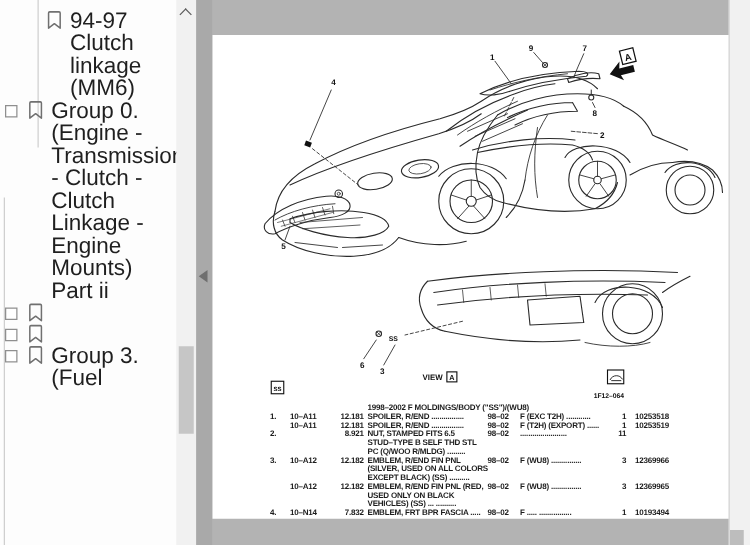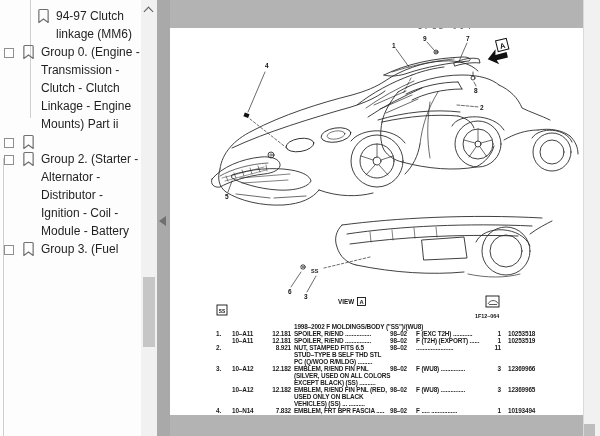--- a/index.html
+++ b/index.html
@@ -9,21 +9,21 @@
   
   .sidebar{position:absolute;left:0;top:0;width:157px;height:436px;background:#fdfdfd;overflow:hidden;}
   .bm-list{position:absolute;left:0;top:0;width:141px;padding-top:7px;box-sizing:border-box;}
   .tree-line-root{position:absolute;left:3px;top:158px;bottom:0;width:1px;background:#cfcfcf;}
   .tree-line-child{position:absolute;left:30px;top:0;height:118px;width:1px;background:#cfcfcf;}
   .bm-item{display:flex;align-items:flex-start;margin-bottom:0;cursor:default;}
   .bm-item.lvl2{padding-left:37px;}
   .bm-item.lvl1{padding-left:4px;}
   .expander{width:8px;height:8px;border:1px solid #8f8f8f;background:#fff;flex:none;margin:5px 8px 0 0;}
   .bm-icon{flex:none;margin:1px 6px 0 0;}
-  .bm-label{font-size:12px;line-height:18px;color:#1f1f1f;width:99px;}
+  .bm-label{font-size:18px;line-height:18px;color:#1f1f1f;width:99px;}
   .lvl2 .bm-label{width:80px;}
   .sb-scroll{position:absolute;right:0;top:0;width:16px;height:436px;background:#f1f1f1;}
   .sb-up{position:absolute;left:4px;top:8px;width:6px;height:6px;border-left:1.5px solid #5a5a5a;border-top:1.5px solid #5a5a5a;transform:rotate(45deg);}
   .sb-thumb{position:absolute;left:2px;top:277px;width:12px;height:70px;background:#c6c6c6;}
 
   
   .gutter{position:absolute;left:157px;top:0;width:13px;height:436px;background:#a9a9a9;}
   .collapse-tri{position:absolute;left:2px;top:216px;width:0;height:0;border-top:5px solid transparent;border-bottom:5px solid transparent;border-right:7px solid #6f6f6f;}
 
   
@@ -71,21 +71,20 @@
           <span class="expander"></span>
           <svg width="13" height="16" viewBox="0 0 14 17" class="bm-icon">
             <path d="M3 1.5 h8 q1 0 1 1 v13 l-5 -3.8 -5 3.8 v-13 q0 -1 1 -1 z" fill="none" stroke="#707070" stroke-width="1.3" stroke-linejoin="round"></path>
           </svg>
         </div>
         <div class="bm-item lvl1">
           <span class="expander"></span>
           <svg width="13" height="16" viewBox="0 0 14 17" class="bm-icon">
             <path d="M3 1.5 h8 q1 0 1 1 v13 l-5 -3.8 -5 3.8 v-13 q0 -1 1 -1 z" fill="none" stroke="#707070" stroke-width="1.3" stroke-linejoin="round"></path>
           </svg>
-          <span class="bm-label">Group 2. (Starter - Alternator - Distributor - Ignition - Coil - Module - Battery</span>
         </div>
         <div class="bm-item lvl1">
           <span class="expander"></span>
           <svg width="13" height="16" viewBox="0 0 14 17" class="bm-icon">
             <path d="M3 1.5 h8 q1 0 1 1 v13 l-5 -3.8 -5 3.8 v-13 q0 -1 1 -1 z" fill="none" stroke="#707070" stroke-width="1.3" stroke-linejoin="round"></path>
           </svg>
           <span class="bm-label">Group 3. (Fuel</span>
         </div>
       </div>
     <div class="sb-scroll">

